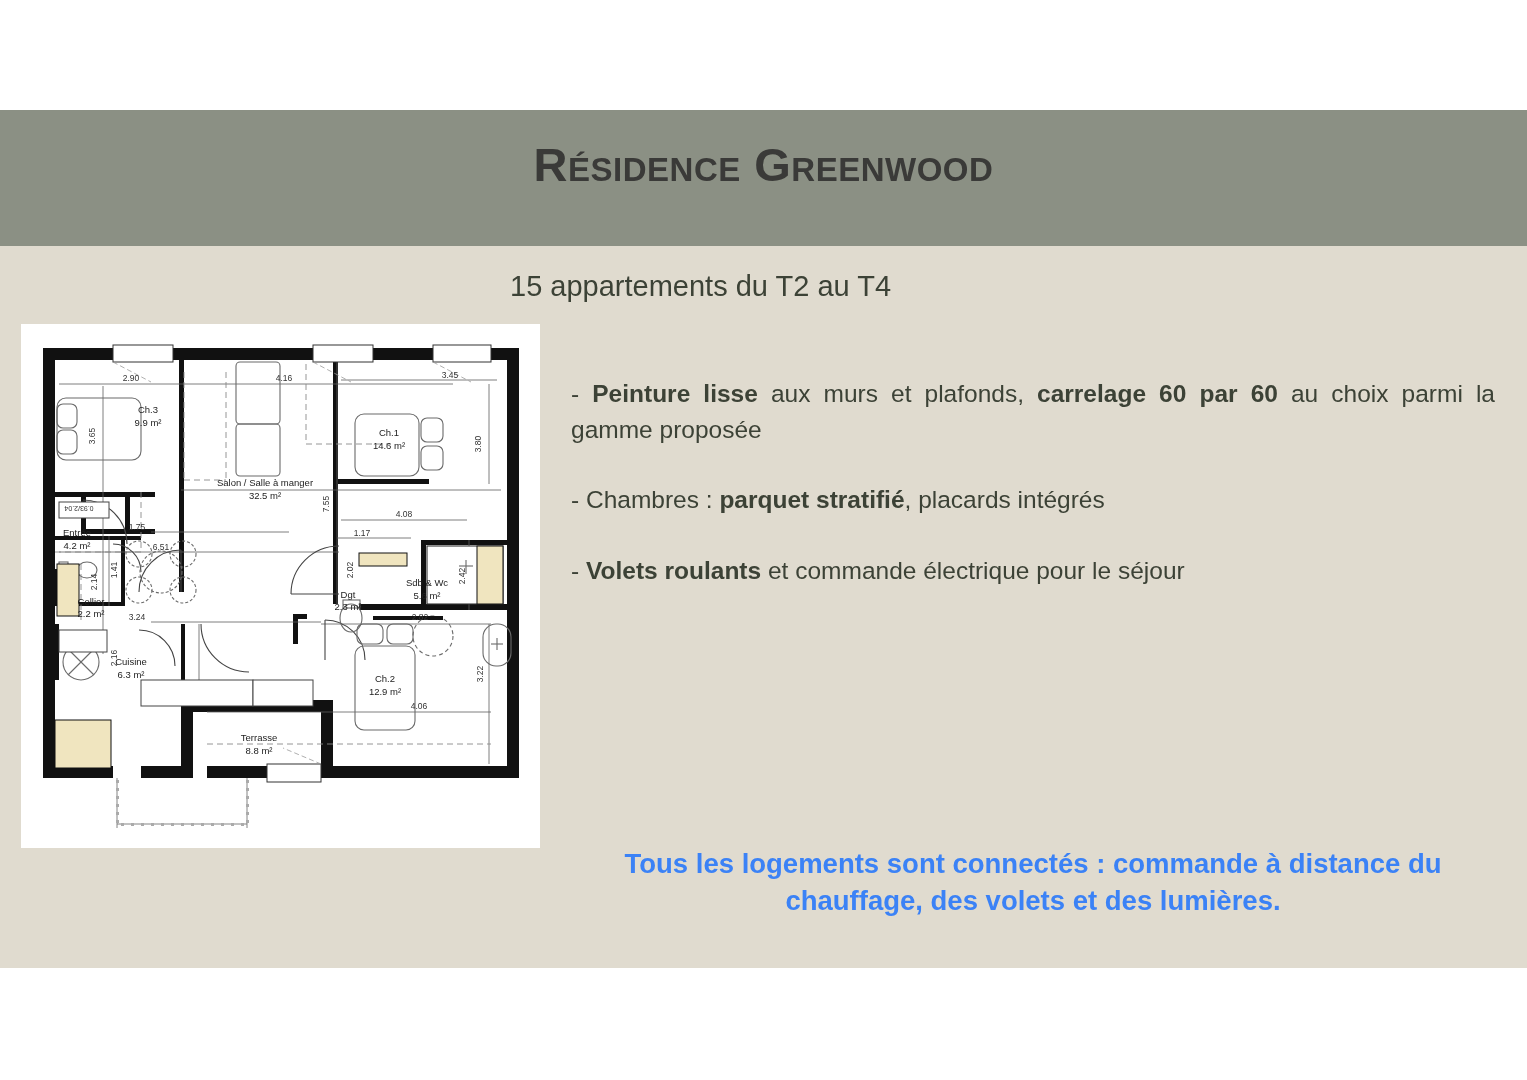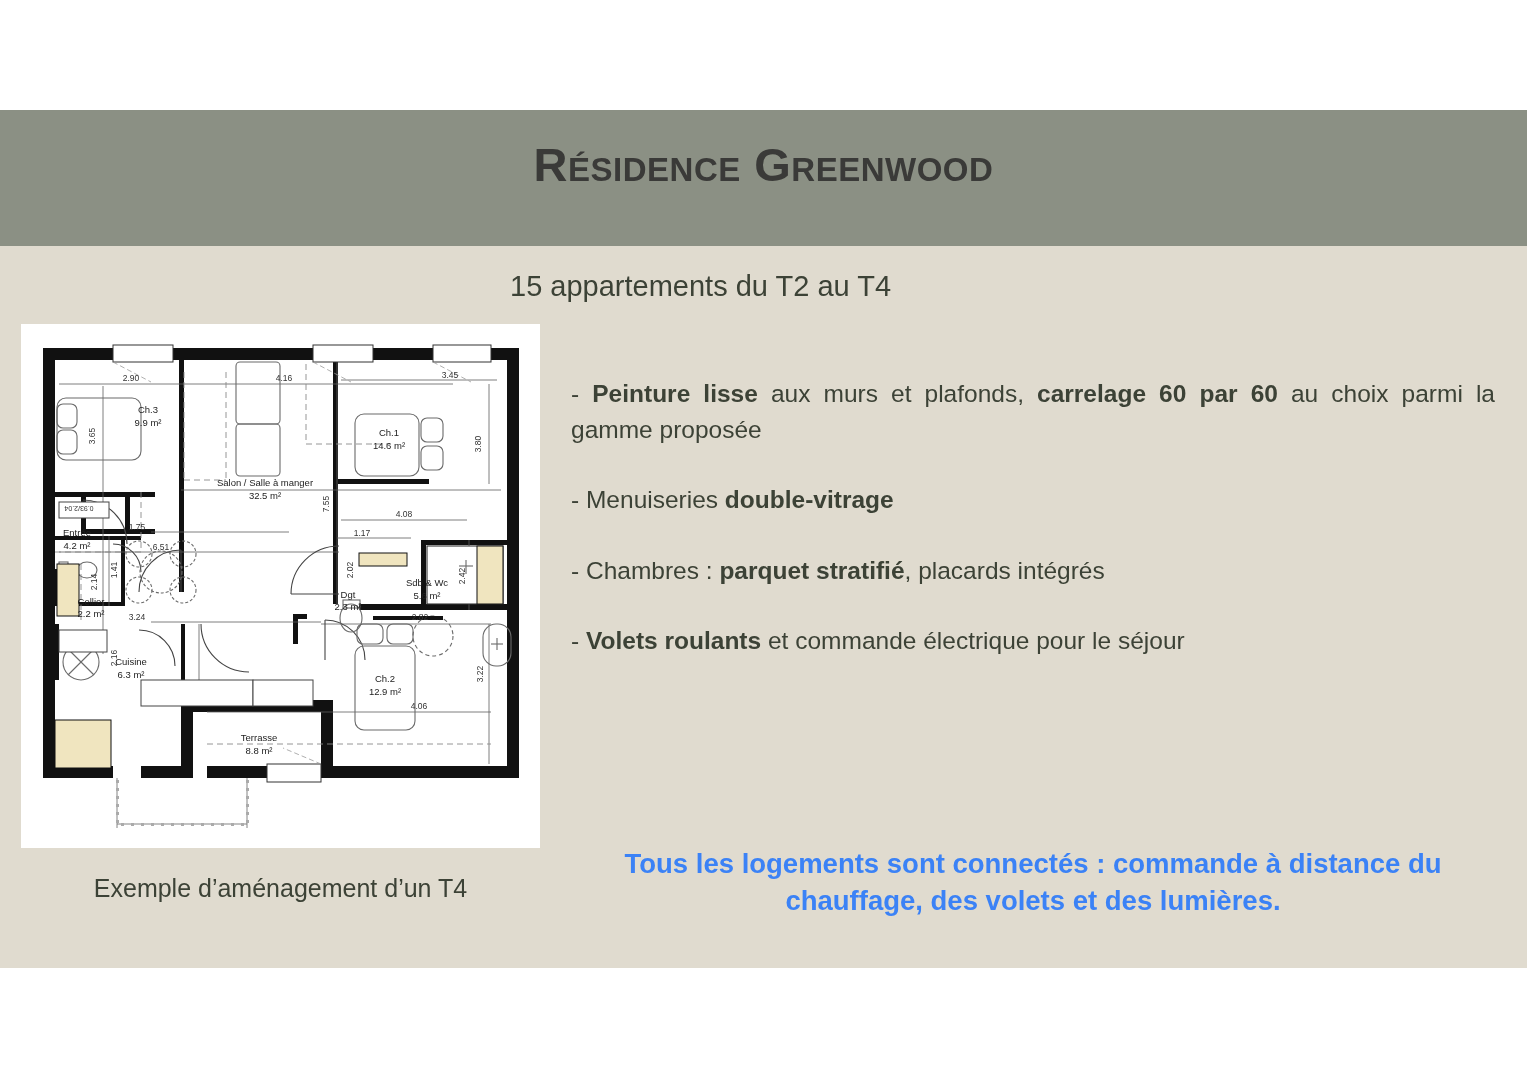--- a/index.html
+++ b/index.html
@@ -143,21 +143,20 @@
     <div class="header-rule" id="header-rule-left"></div>
     <div class="header-rule" id="header-rule-right"></div>
   </div>
 
   <div id="body-band"></div>
 
   <div id="subtitle">15 appartements du T2 au T4</div>
 
   <div id="bullets">
     <div class="bullet"><span>- </span><b>Peinture lisse</b><span> aux murs et plafonds, </span><b>carrelage 60 par 60</b><span> au choix parmi la gamme proposée</span></div>
-    <div class="bullet nojustify"><span>- Menuiseries </span><b>double-vitrage</b></div>
     <div class="bullet nojustify"><span>- Chambres : </span><b>parquet stratifié</b><span>, placards intégrés</span></div>
     <div class="bullet nojustify"><span>- </span><b>Volets roulants</b><span> et commande électrique pour le séjour</span></div>
   </div>
 
   <div id="closing">Tous les logements sont connectés : commande à distance du chauffage, des volets et des lumières.</div>
 
   <div id="plan-frame">
     <svg id="plan-svg" width="519" height="524" viewBox="0 0 519 524" xmlns="http://www.w3.org/2000/svg">
       <rect x="0" y="0" width="519" height="524" fill="#ffffff"></rect>
 
@@ -420,15 +419,14 @@
         <text x="332" y="246" transform="rotate(-90 332 246)">2.02</text>
         <text x="444" y="252" transform="rotate(-90 444 252)">2.42</text>
         <text x="96" y="246" transform="rotate(-90 96 246)">1.41</text>
         <text x="96" y="334" transform="rotate(-90 96 334)">2.16</text>
         <text x="462" y="350" transform="rotate(-90 462 350)">3.22</text>
         <text x="58" y="182" transform="rotate(180 58 182)" font-size="7">0.93/2.04</text>
       </g>
     </svg>
   </div>
 
-  <div id="plan-caption">Exemple d’aménagement d’un T4</div>
 
 </div>
 
 </body></html>

